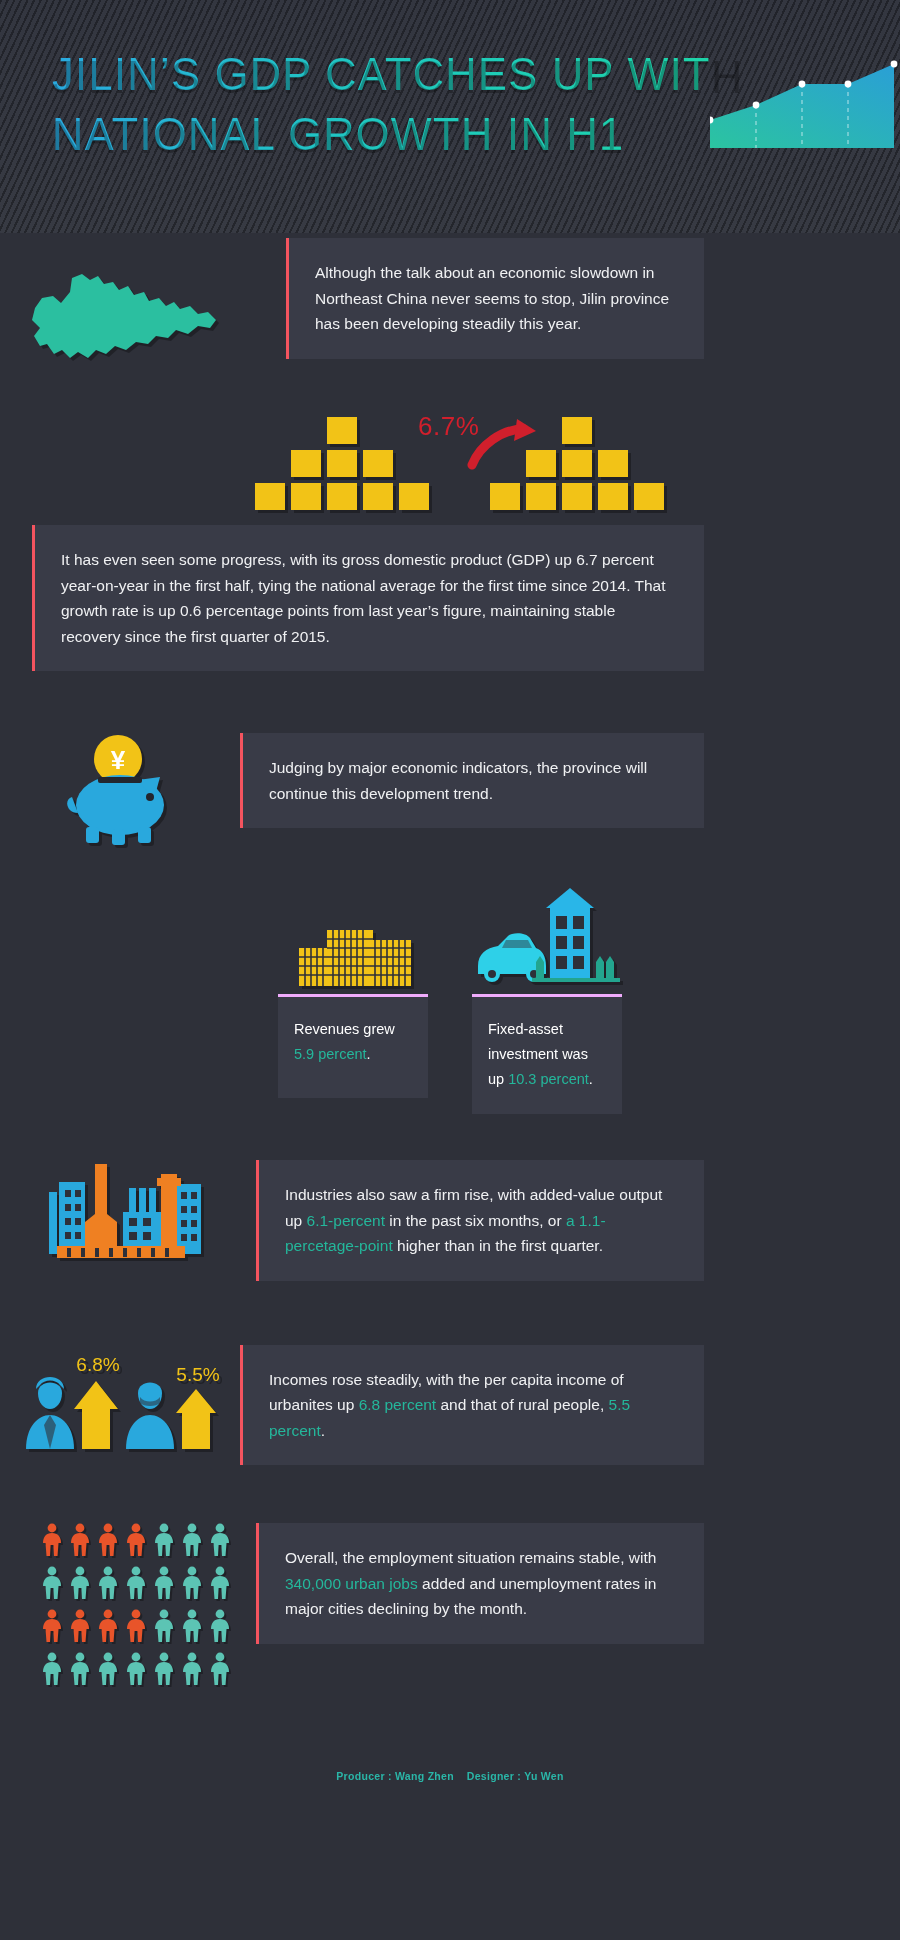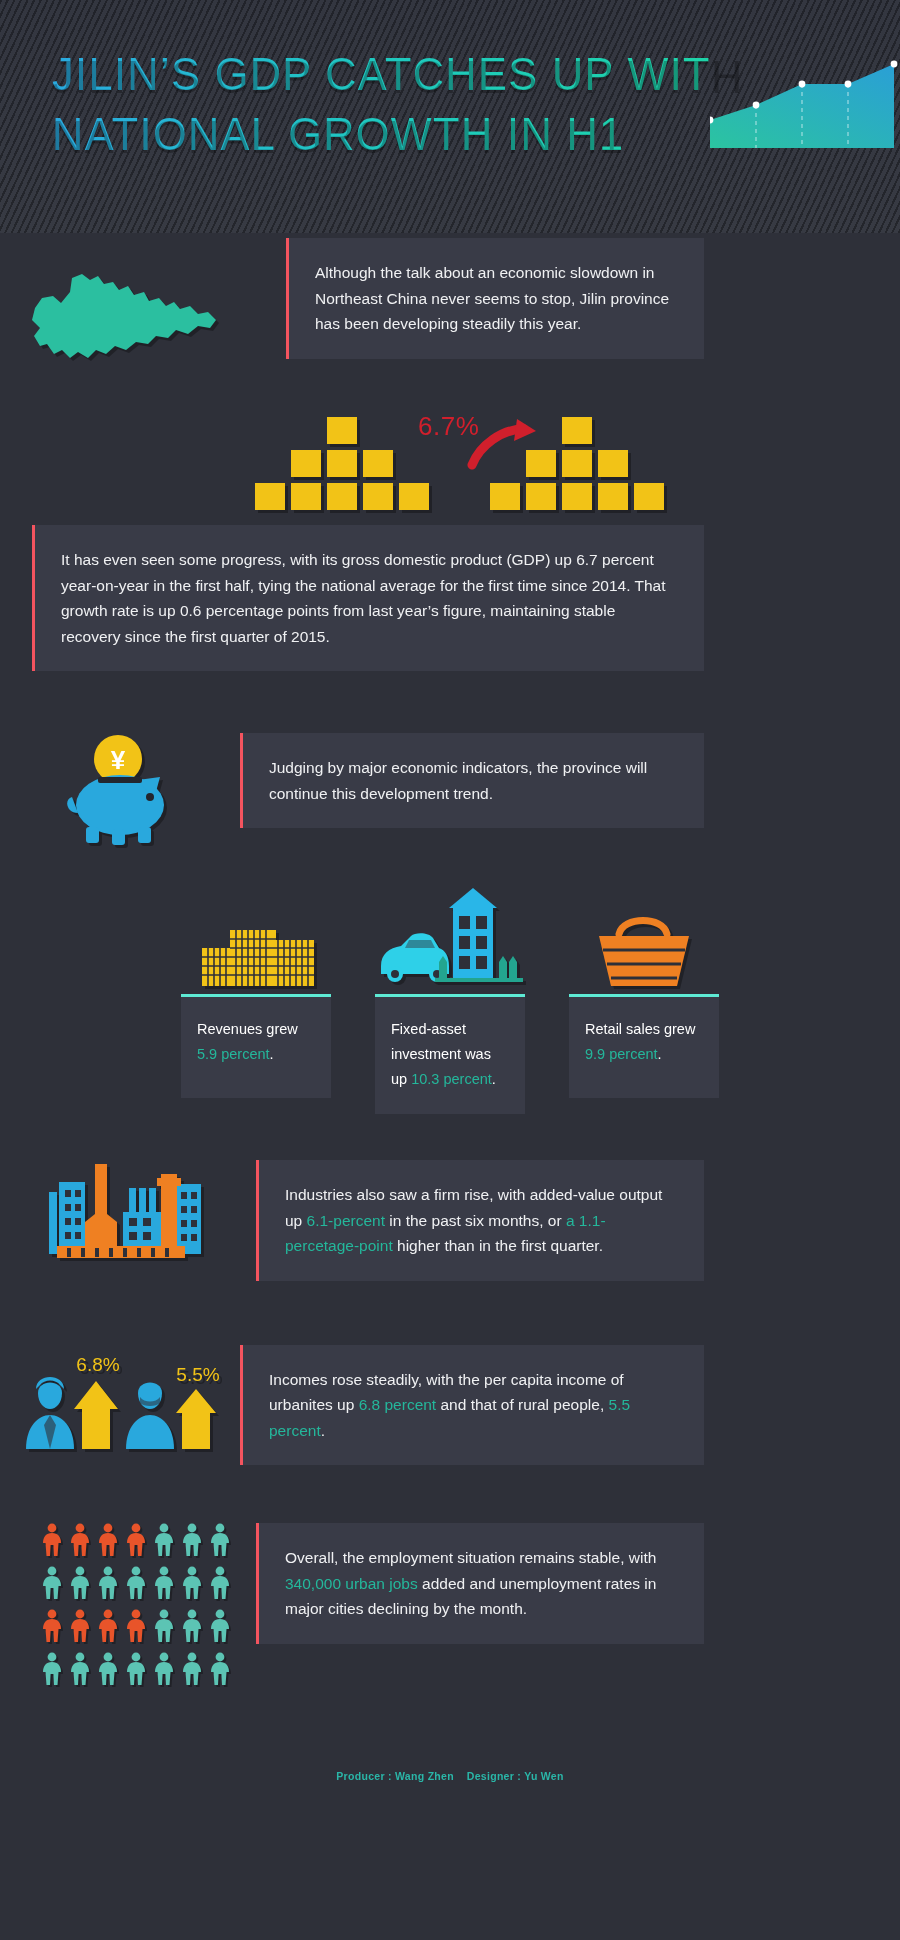--- a/index.html
+++ b/index.html
@@ -81,21 +81,21 @@
     font-weight: 400;
     letter-spacing: 0.5px;
   }
 
   
   .cards { display: flex; justify-content: center; gap: 44px; margin-top: 34px; }
   .card { width: 150px; }
   .card-icon { height: 112px; display: flex; align-items: flex-end; justify-content: center; }
   .card-body {
     background: #393b47;
-    border-top: 3px solid #5eead4;
+    border-top: 3px solid #f0abfc;
     padding: 20px 16px 22px 16px;
     font-size: 14.5px;
     line-height: 25px;
     text-align: left;
     font-weight: 300;
     min-height: 104px;
   }
   .card.wide { width: 150px; }
 
   
@@ -296,37 +296,20 @@
           </g>
         </svg>
       </div>
       <div class="card-body">
         <span>Fixed-asset</span><br>
         <span>investment was</span><br>
         <span>up </span><span class="tealv">10.3 percent</span><span>.</span>
       </div>
     </div>
 
-    <div class="card">
-      <div class="card-icon">
-        <svg class="shadow-ic" width="110" height="90" viewBox="0 0 110 90">
-          <path d="M30 30 C34 12, 74 12, 78 30" stroke="#ef8022" stroke-width="7" fill="none" stroke-linecap="round"></path>
-          <path d="M10 32 L100 32 L88 82 L22 82 Z" fill="#ef8022"></path>
-          <g stroke="#2e3039" stroke-width="3">
-            <line x1="14" y1="46" x2="96" y2="46"></line>
-            <line x1="18" y1="60" x2="92" y2="60"></line>
-            <line x1="22" y1="74" x2="88" y2="74"></line>
-          </g>
-        </svg>
-      </div>
-      <div class="card-body">
-        <span>Retail sales grew</span><br>
-        <span class="tealv">9.9 percent</span><span>.</span>
-      </div>
-    </div>
   </div>
 
   <div class="row" style="margin-top:46px;">
     <div class="icon-col">
       <svg class="shadow-ic" width="175" height="105" viewBox="0 0 175 105">
         <g fill="#29a8dd">
           <rect x="16" y="32" width="8" height="62"></rect>
           <rect x="26" y="22" width="26" height="72"></rect>
           <rect x="142" y="24" width="26" height="70"></rect>
           <rect x="90" y="52" width="40" height="42"></rect>

